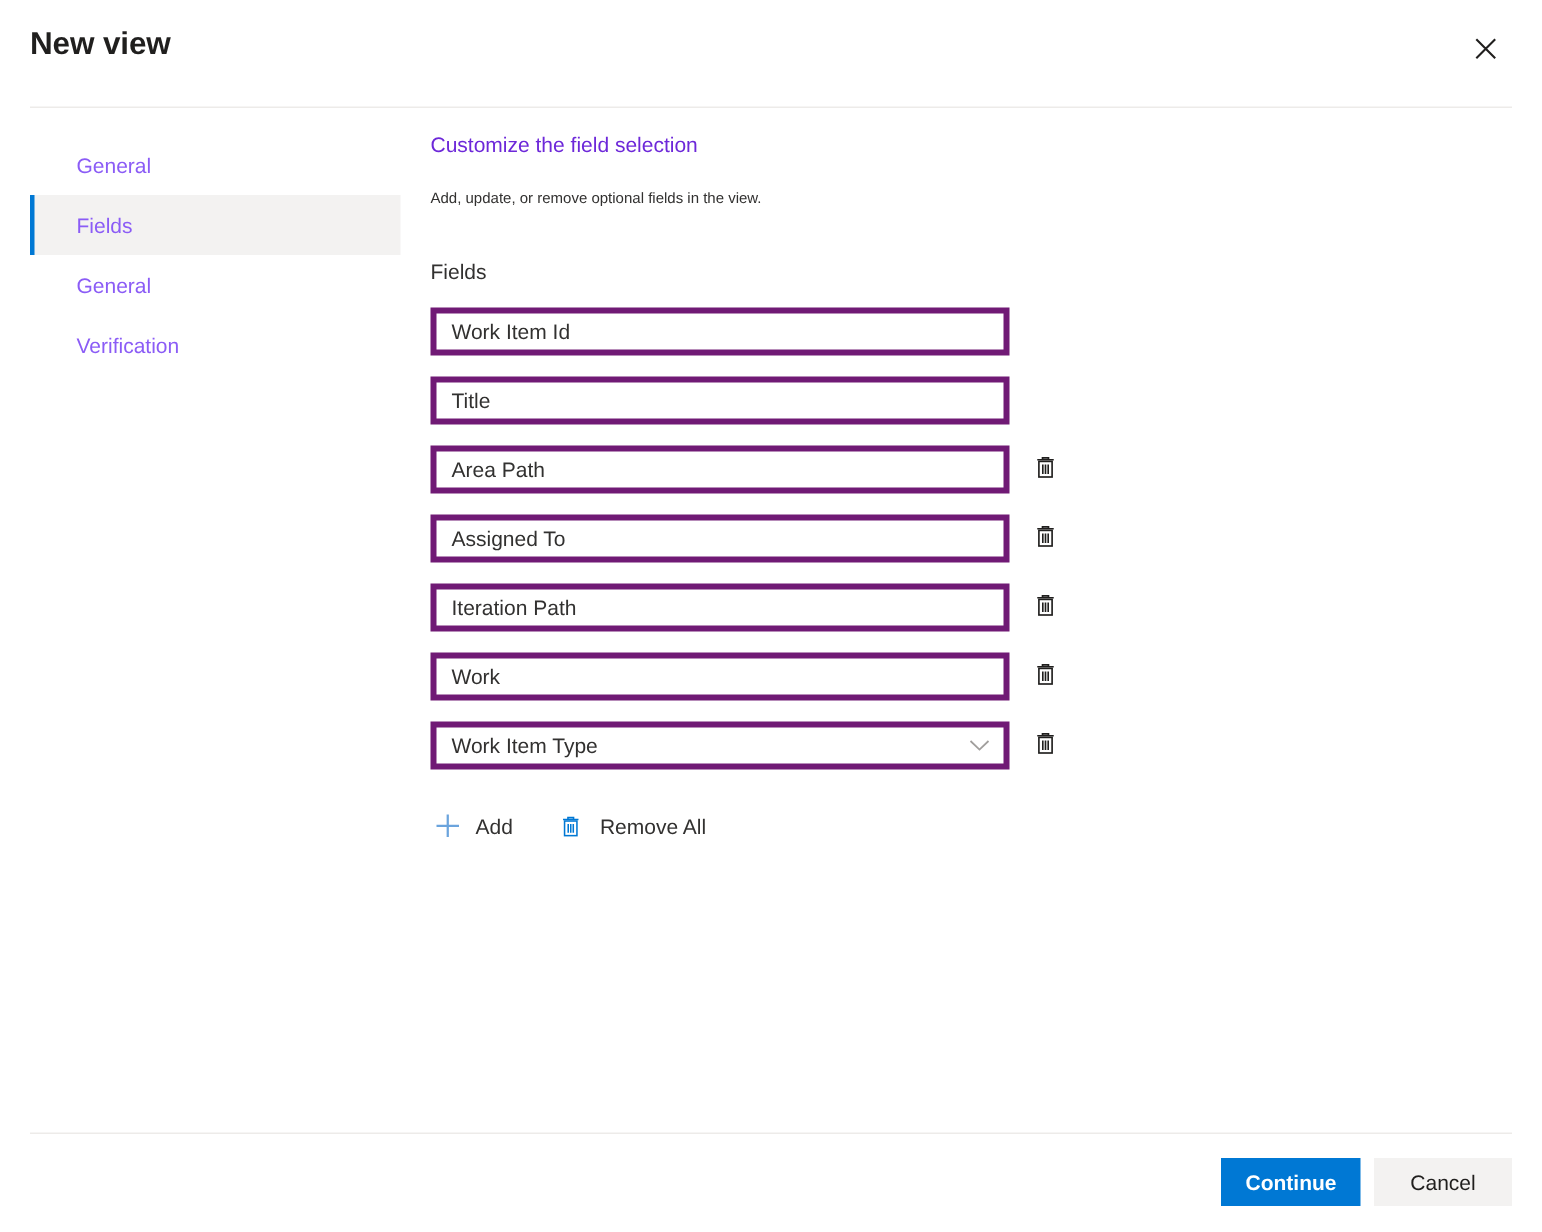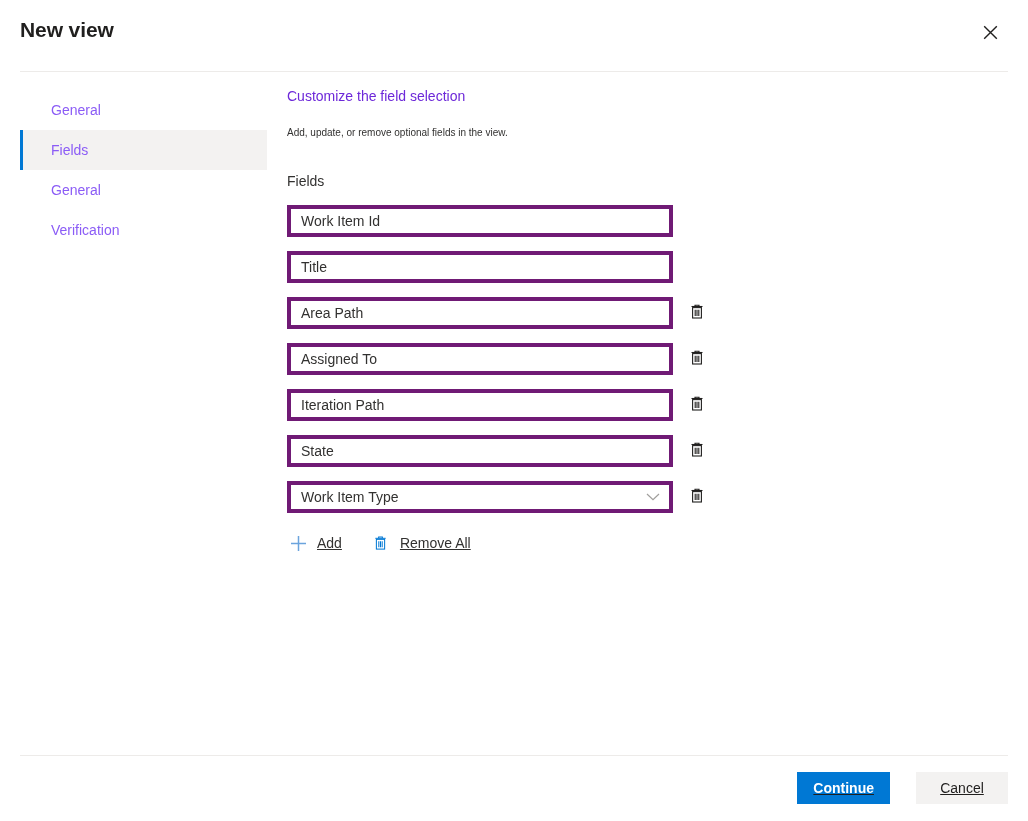--- a/index.html
+++ b/index.html
@@ -160,30 +160,29 @@
   .row-delete.hidden { visibility: hidden; }
 
   
   .command-bar {
     display: flex;
     align-items: center;
     margin-top: 11px;
   }
   .command-button {
     display: flex;
-    align-items: center;
+    align-items: flex-end;
     height: 32px;
     background: transparent;
     border: none;
     padding: 0;
     cursor: pointer;
     font-size: 14px;
     color: #323130;
     font-family: "Liberation Sans", sans-serif;
-    text-decoration: underline;
   }
   .command-button .cmd-icon {
     display: flex;
     align-items: center;
     justify-content: center;
     width: 22px;
     color: #6ba4dd;
     margin-right: 8px;
   }
   .command-button.remove-all .cmd-icon { color: #0078d4; }
@@ -197,22 +196,21 @@
     width: 988px;
     height: 1px;
     background: #edebe9;
   }
   .footer {
     position: absolute;
     right: 20px;
     top: 772px;
     display: flex;
     align-items: center;
-    gap: 26px;
-    text-decoration: underline;
+    gap: 9px;
   }
   .btn {
     height: 32px;
     min-width: 92px;
     padding: 0 16px;
     font-size: 14px;
     font-family: "Liberation Sans", sans-serif;
     border: none;
     cursor: pointer;
     display: flex;
@@ -323,21 +321,21 @@
             <path d="M6 3.5 V2.2 H10 V3.5" stroke="currentColor" stroke-width="1.1" fill="none"></path>
             <rect x="3.6" y="4.6" width="8.8" height="10.4" stroke="currentColor" stroke-width="1.1" fill="none"></rect>
             <path d="M6.2 6.7 V13 M8 6.7 V13 M9.8 6.7 V13" stroke="currentColor" stroke-width="1.1" fill="none"></path>
           </svg>
         </span>
       </button>
     </div>
 
     <div class="field-row">
       <div class="field-box">
-        <span>State</span>
+        <span>Work</span>
       </div>
       <button class="row-delete">
         <span>
           <svg width="16" height="17" viewBox="0 0 16 17" aria-hidden="true">
             <path d="M2.5 3.5 H13.5" stroke="currentColor" stroke-width="1.1" fill="none"></path>
             <path d="M6 3.5 V2.2 H10 V3.5" stroke="currentColor" stroke-width="1.1" fill="none"></path>
             <rect x="3.6" y="4.6" width="8.8" height="10.4" stroke="currentColor" stroke-width="1.1" fill="none"></rect>
             <path d="M6.2 6.7 V13 M8 6.7 V13 M9.8 6.7 V13" stroke="currentColor" stroke-width="1.1" fill="none"></path>
           </svg>
         </span>

